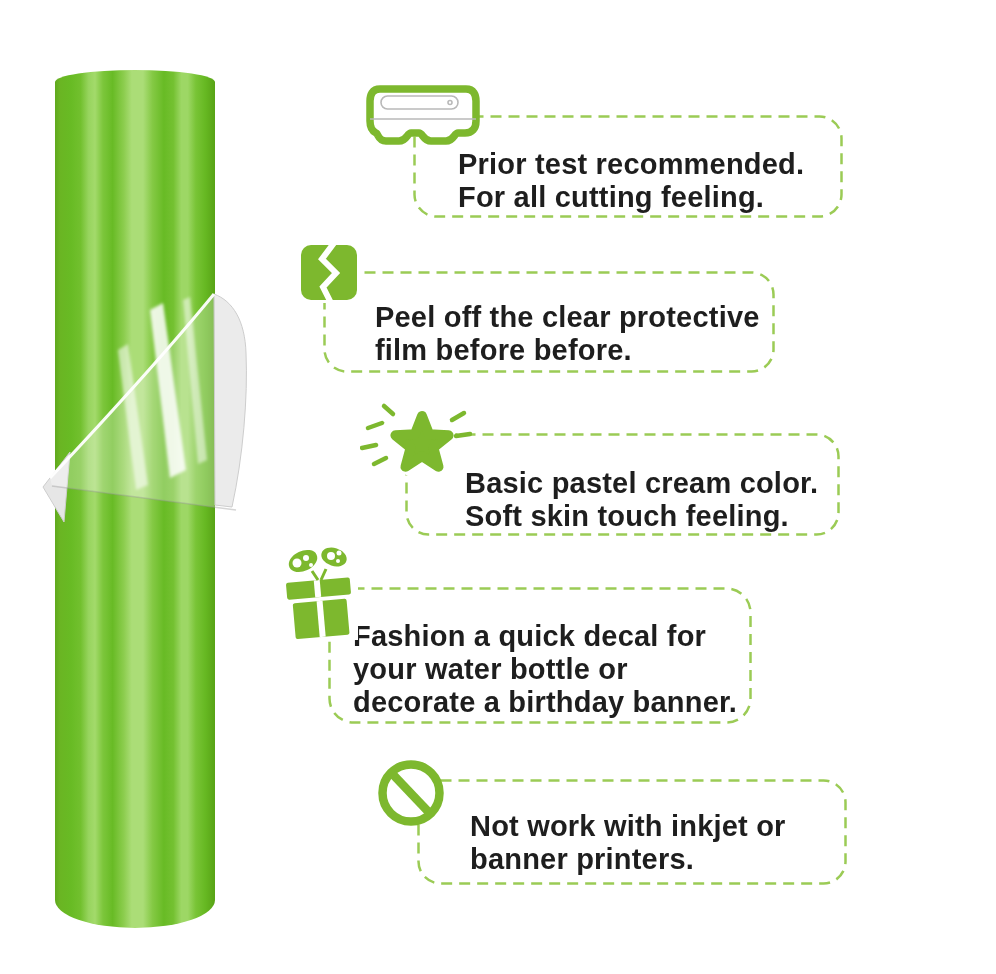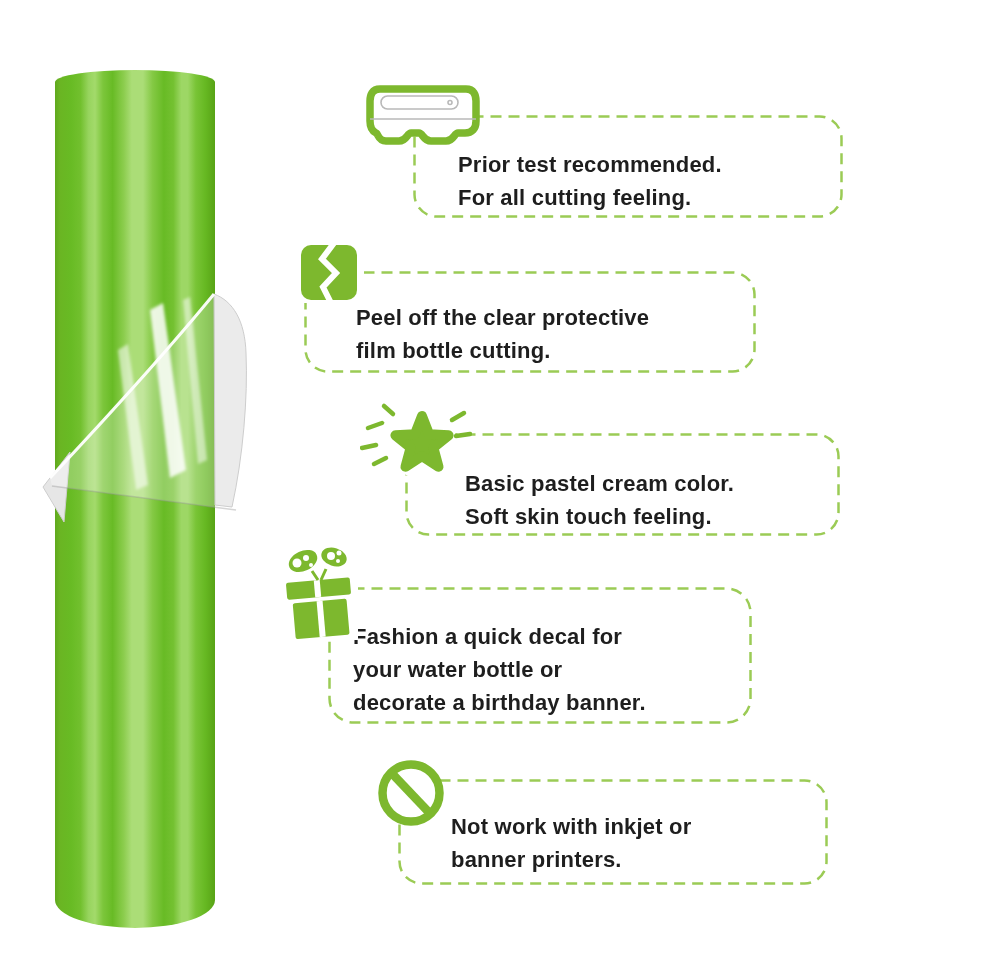--- a/index.html
+++ b/index.html
@@ -23,28 +23,28 @@
       #8ccd4e 43%, #abdd77 48%, #abdd77 55%, #84c944 61%,
       #68bb25 68%, #74c131 74%, #9dd765 79%, #9dd765 83%,
       #79c436 88%, #66b822 94%, #58a316 100%);
   }
   .film-svg{position:absolute;left:35px;top:285px;z-index:1;}
 
   
   .callout{position:absolute;z-index:1;}
   .frame{position:absolute;left:0;top:0;}
   .ctext{
-    position:relative;font-weight:bold;font-size:22px;line-height:33px;
+    position:relative;font-weight:bold;font-size:29px;line-height:33px;
     color:var(--text_color);letter-spacing:.2px;white-space:nowrap;
   }
   .c1{left:413px;top:115px;width:430px;height:103px}.c1 .ctext{padding:33px 0 0 45px}
-  .c2{left:304px;top:271px;width:452px;height:102px}.c2 .ctext{padding:30px 0 0 52px}
+  .c2{left:323px;top:271px;width:452px;height:102px}.c2 .ctext{padding:30px 0 0 52px}
   .c3{left:405px;top:433px;width:435px;height:103px}.c3 .ctext{padding:34px 0 0 60px}
   .c4{left:328px;top:587px;width:424px;height:137px}.c4 .ctext{padding:33px 0 0 25px}
-  .c5{left:398px;top:779px;width:430px;height:106px}.c5 .ctext{padding:31px 0 0 53px}
+  .c5{left:417px;top:779px;width:430px;height:106px}.c5 .ctext{padding:31px 0 0 53px}
 
   .frame rect{fill:none;stroke:var(--green_dash);stroke-width:2.5;stroke-dasharray:11 7;}
 
   
   .icon{position:absolute;z-index:2;}
   #ic1{left:366px;top:84px}
   #ic2{left:298px;top:243px}
   #ic3{left:360px;top:398px}
   #ic4{left:276px;top:544px}
   #ic5{left:375px;top:757px}
@@ -92,21 +92,21 @@
       <div>For all cutting feeling.</div>
     </div>
   </section>
 
   <section class="callout c2">
     <svg class="frame" width="452" height="102">
       <rect x="1.5" y="1.5" width="449" height="99" rx="22"></rect>
     </svg>
     <div class="ctext">
       <div>Peel off the clear protective</div>
-      <div>film bottle cutting.</div>
+      <div>film before before.</div>
     </div>
   </section>
 
   <section class="callout c4">
     <svg class="frame" width="424" height="137">
       <rect x="1.5" y="1.5" width="421" height="134" rx="24"></rect>
     </svg>
     <div class="ctext">
       <div>Fashion a quick decal for</div>
       <div>your water bottle or</div>

